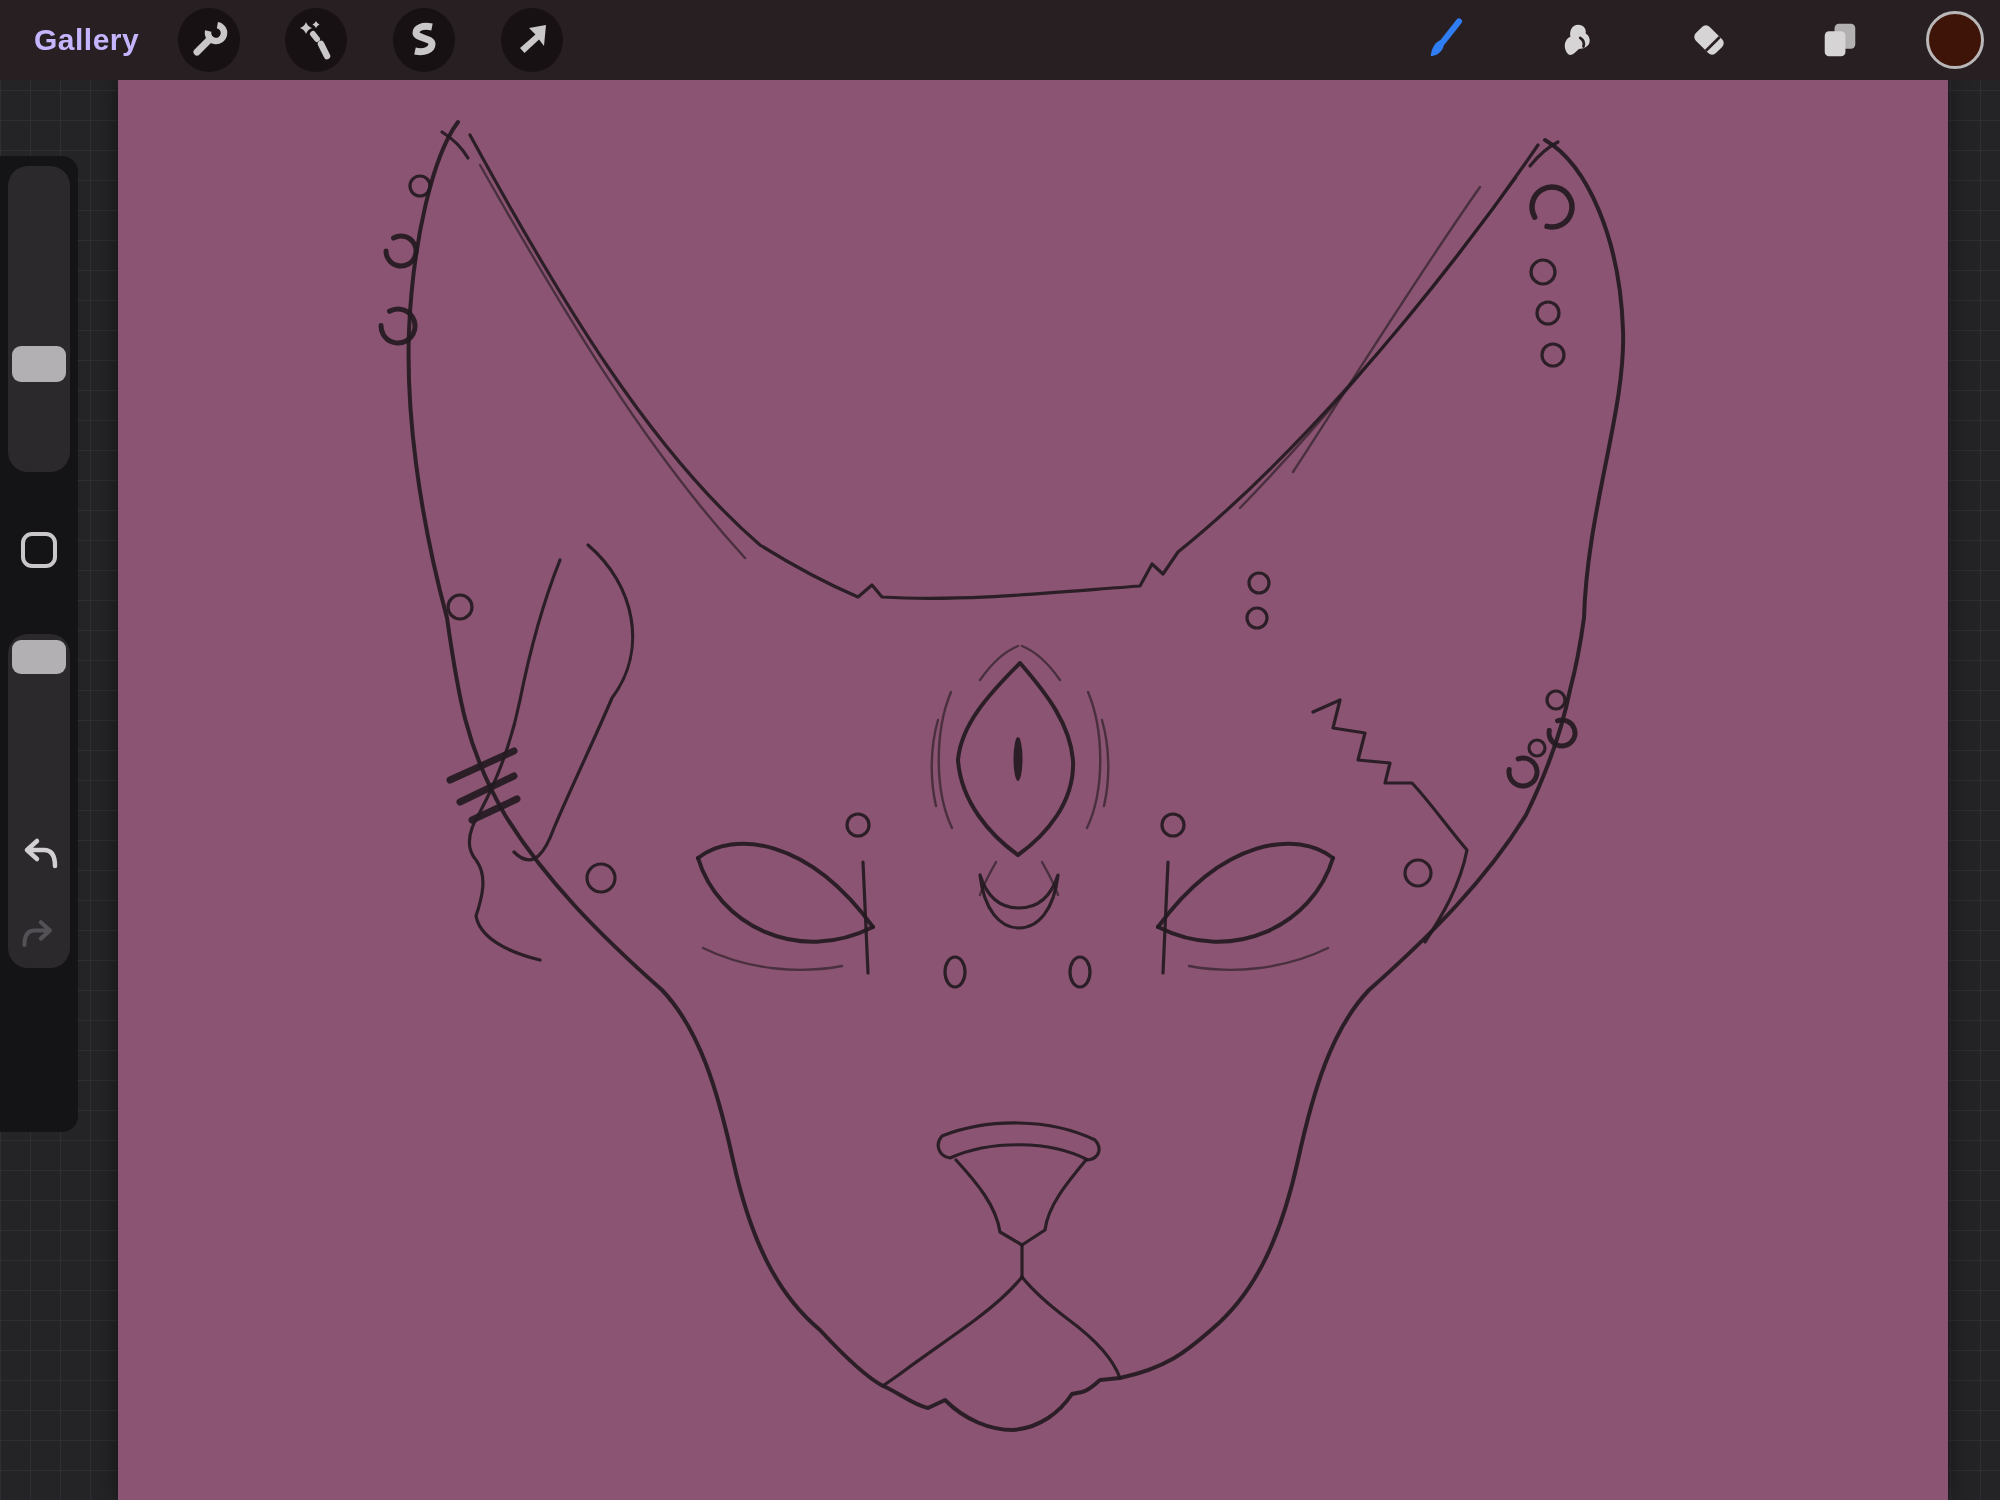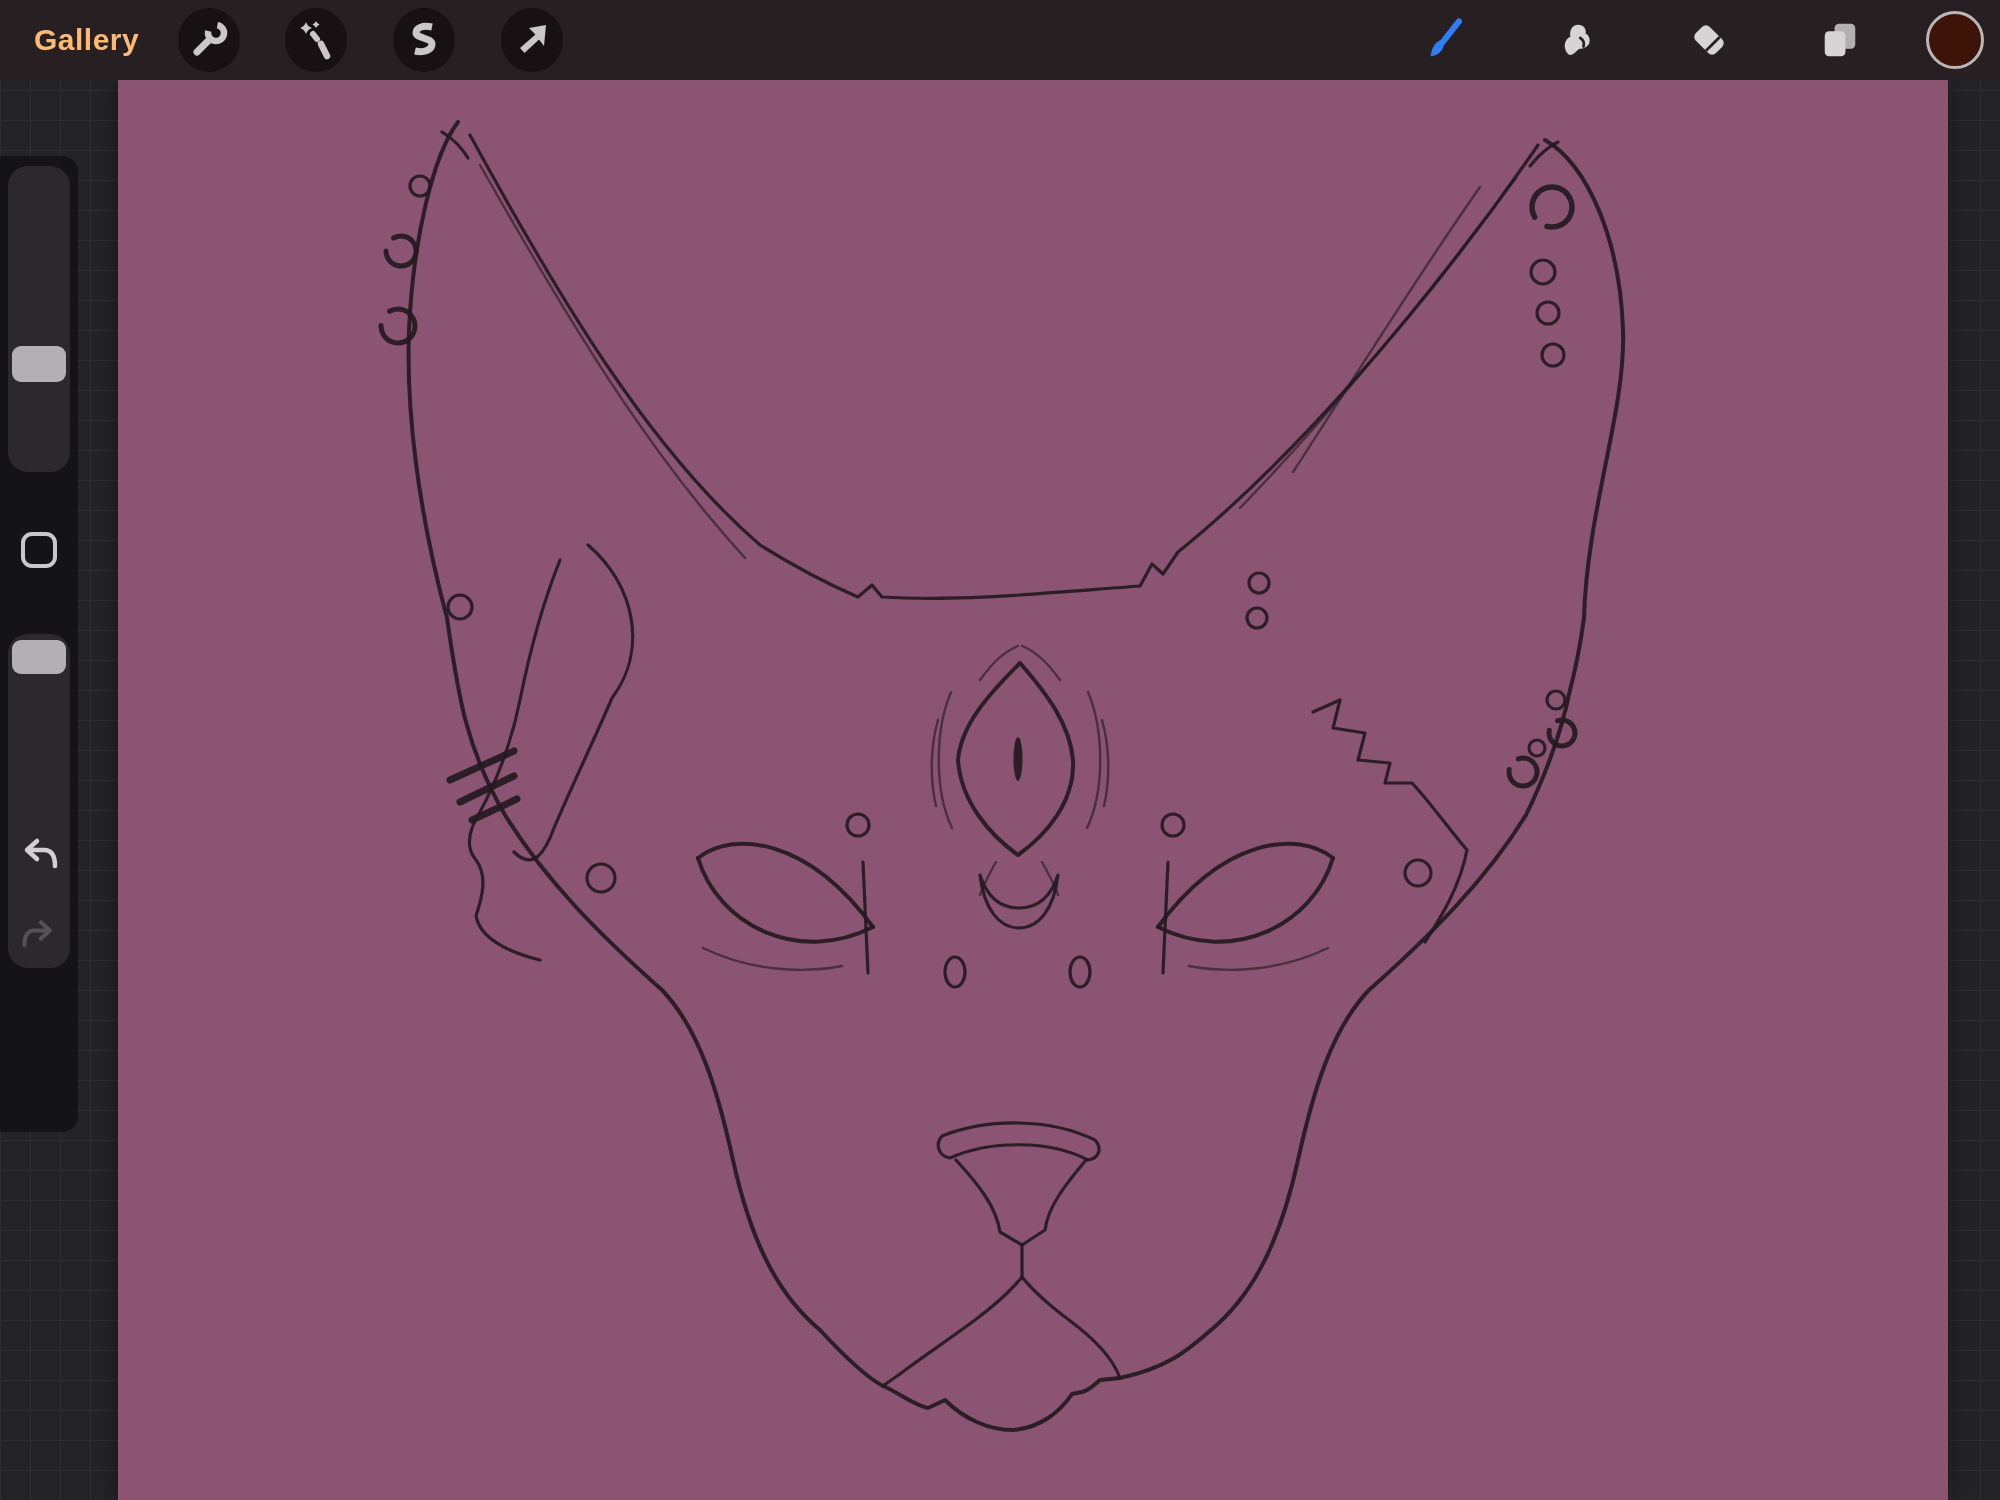--- a/index.html
+++ b/index.html
@@ -15,21 +15,21 @@
   .canvas { position:absolute; left:118px; top:80px; width:1830px; height:1420px;
             background:#8a5472; box-shadow:0 0 22px rgba(0,0,0,.45); }
   .canvas svg { display:block; width:100%; height:100%; }
   .art { stroke:#241a21; fill:none; stroke-linecap:round; stroke-linejoin:round; opacity:.92; }
   .w4 { stroke-width:4; } .w3 { stroke-width:3.2; } .w2 { stroke-width:2.4; opacity:.62; }
   .bar { stroke-width:7; }
 
   
   .toolbar { position:absolute; left:0; top:0; width:2000px; height:80px; background:#281f23; z-index:30;
              display:flex; align-items:center; }
-  .gallery { color:#fdba74; font-size:30px; font-weight:700; letter-spacing:.5px; margin-left:34px; cursor:default; }
+  .gallery { color:#c4b5fd; font-size:30px; font-weight:700; letter-spacing:.5px; margin-left:34px; cursor:default; }
   .tbtn { position:absolute; top:8px; width:62px; height:64px; border-radius:50%;
           background:#171114; display:flex; align-items:center; justify-content:center; }
   .rbtn { position:absolute; top:12px; width:56px; height:56px; display:flex; align-items:center; justify-content:center; }
   .swatch { position:absolute; top:11px; width:58px; height:58px; border-radius:50%;
             background:#3f1408; border:3px solid #b9b7b8; }
 
   
   .sidebar { position:absolute; left:0; top:156px; width:78px; height:976px;
              background:#141316; border-radius:0 16px 16px 0; z-index:20; }
   .track { position:absolute; left:8px; width:62px; background:#2b292c; border-radius:20px; }

